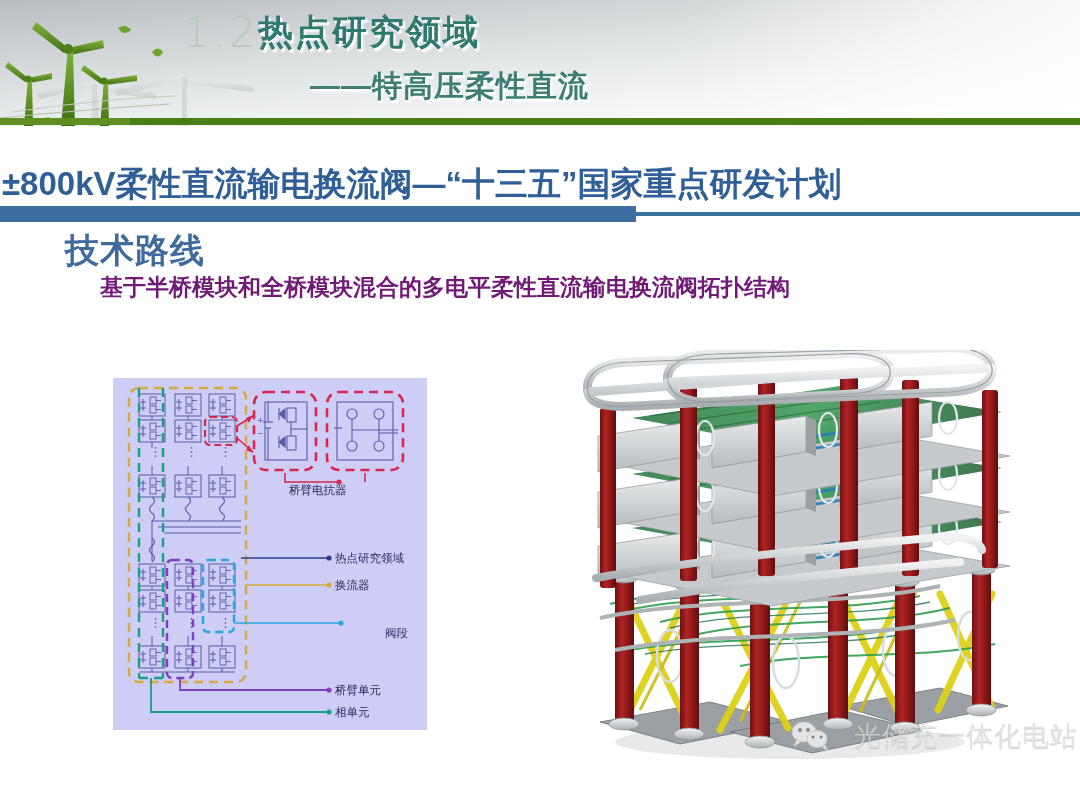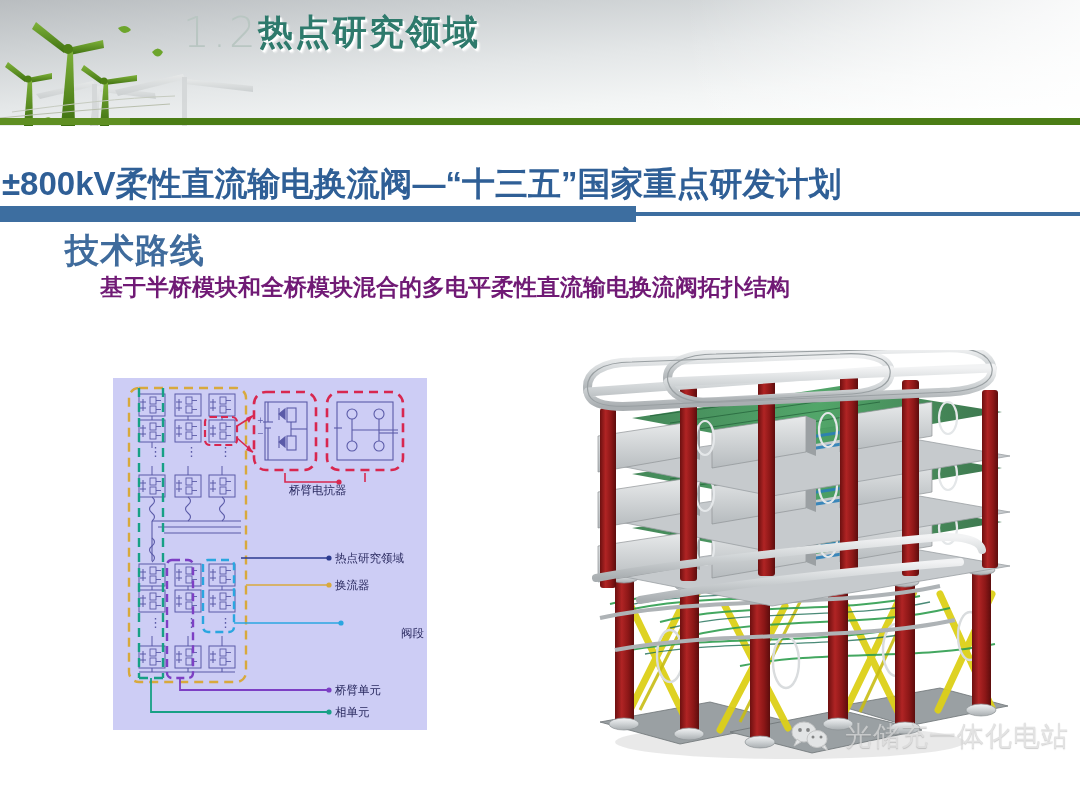--- a/index.html
+++ b/index.html
@@ -142,21 +142,21 @@
     left: 540px; top: 350px;
     width: 480px; height: 420px;
   }
 
   
   .watermark {
     position: absolute;
     left: 790px; top: 718px;
     display: flex;
     align-items: center;
-    gap: 15px;
+    gap: 24px;
     opacity: 0.72;
   }
   .wm-text {
     font-size: 27px;
     color: #d9d9d9;
     text-shadow: 0 1px 1px rgba(120,120,120,0.5);
     letter-spacing: 1px;
     white-space: nowrap;
     font-family: "Liberation Sans", sans-serif;
   }
@@ -216,20 +216,21 @@
     </g>
 
     <path d="M0 118 C 60 112 110 108 170 104" stroke="#b9bfae" stroke-width="1.2" fill="none"></path>
     <path d="M12 112 C 70 104 120 98 175 96" stroke="#c6cbc0" stroke-width="1" fill="none"></path>
   </svg>
 
   <div class="header-fade-right"></div>
 
   <div class="num12">1.2</div>
   <div class="head-title">热点研究领域</div>
+  <div class="head-sub">——特高压柔性直流</div>
 </div>
 
 <div class="green-rule"></div>
 <div class="green-rule-left"></div>
 
 <div class="sect-title">±800kV柔性直流输电换流阀—“十三五”国家重点研发计划</div>
 <div class="bar-thin"></div>
 <div class="bar-thick"></div>
 
 <div class="tech-line">技术路线</div>
@@ -404,21 +405,21 @@
 
     <g stroke="#17a085" stroke-width="1.8" fill="none">
       <path d="M38 300 L38 334 L216 334"></path>
     </g>
     <circle cx="216" cy="334" r="2.6" fill="#17a085"></circle>
   </svg>
 
   <div class="diag-label" style="left:176px; top:105px; color:#2a2a60;">桥臂电抗器</div>
   <div class="diag-label" style="left:222px; top:173px; color:#2a2a60;">热点研究领域</div>
   <div class="diag-label" style="left:222px; top:200px; color:#2a2a60;">换流器</div>
-  <div class="diag-label" style="left:244px; top:248px; color:#2a2a60;padding-left:44px;">阀段</div>
+  <div class="diag-label" style="left:228px; top:248px; color:#2a2a60;padding-left:44px;">阀段</div>
   <div class="diag-label" style="left:222px; top:305px; color:#2a2a60;">桥臂单元</div>
   <div class="diag-label" style="left:222px; top:327px; color:#2a2a60;">相单元</div>
 </div>
 
 <svg class="render" viewBox="0 0 480 420" preserveAspectRatio="none">
   <defs>
     <linearGradient id="steelg" x1="0" y1="0" x2="0" y2="1">
       <stop offset="0%" stop-color="#f2f3f4"></stop>
       <stop offset="45%" stop-color="#d2d6d8"></stop>
       <stop offset="100%" stop-color="#a9aeb1"></stop>

